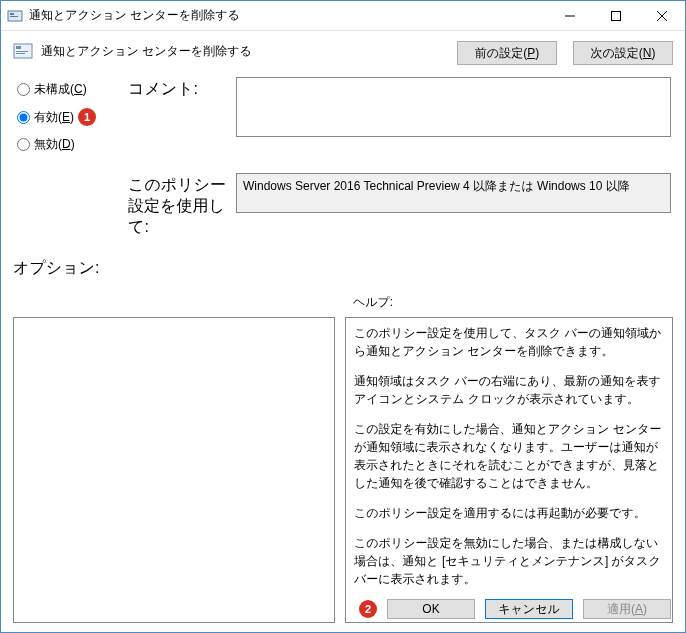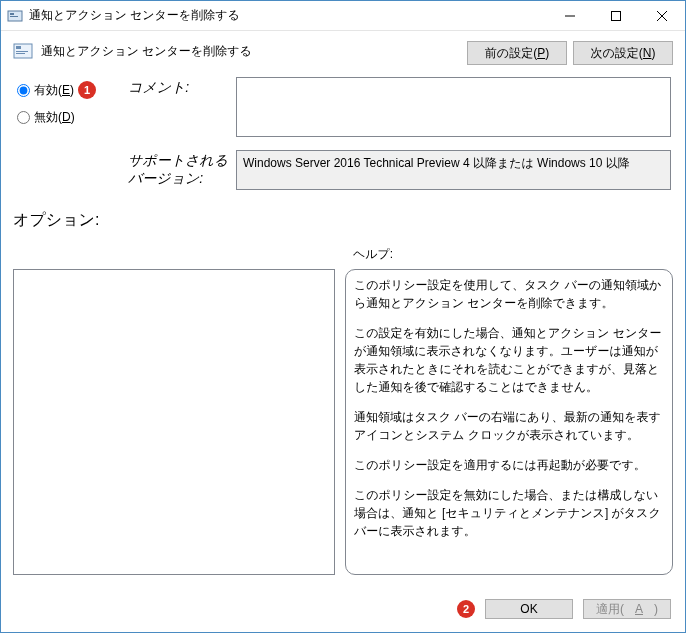--- a/index.html
+++ b/index.html
@@ -5,45 +5,45 @@
 * { box-sizing: border-box; margin: 0; padding: 0; font-family: "Yu Gothic UI", "Meiryo", sans-serif; font-size: 12px; }
 body { background: #fff; width: 686px; height: 633px; border: 1px solid #4a8bc2; display: flex; flex-direction: column; }
 .titlebar { height: 30px; background: #fff; display: flex; align-items: center; padding: 0 0 0 6px; border-bottom: 1px solid #e5e5e5; }
 .titlebar-icon { width: 16px; height: 16px; margin-right: 6px; display:flex; align-items:center; justify-content:center; }
 .titlebar-text { flex: 1; color: #000; font-size: 12px; }
 .titlebar-btn { width: 46px; height: 30px; display: flex; align-items: center; justify-content: center; color: #000; }
 
 .header { padding: 10px 12px; display: flex; align-items: flex-start; }
 .header-icon { width: 20px; height: 20px; margin-right: 8px; display:flex;align-items:center;justify-content:center;}
 .header-title { flex: 1; font-size: 12px; padding-top:2px; }
-.header-buttons { display: flex; gap: 6px; margin-left: auto; }
+.header-buttons { display: flex; gap: 16px; margin-left: auto; }
 .winbtn { min-width: 100px; height: 24px; background: #e1e1e1; border: 1px solid #adadad; font-size: 12px; display:flex;align-items:center;justify-content:center; padding: 0 12px;}
-.winbtn.disabled { color:#888; background:#e1e1e1;justify-content:space-between;}
+.winbtn.disabled { color:#888; background:#e1e1e1;}
 .underline-key { text-decoration: underline; }
 
 .body-row { display: flex; padding: 2px 12px; }
 .radio-col { width: 115px; padding-left: 4px; padding-top:4px;}
 .radio-row { display: flex; align-items: center; margin-bottom: 10px; }
 .radio-input { width:13px;height:13px; margin-right:4px;}
 .radio-label { font-size:12px; }
 .annot-badge { display:inline-flex; width:18px;height:18px; border-radius:50%; background:#d93025; color:#fff; font-weight:bold; align-items:center;justify-content:center; font-size:11px; margin-left:4px;}
 
-.label-col { width: 108px; font-size:14px; padding-top:2px;font-style:italic;}
+.label-col { width: 108px; font-size:16px; padding-top:2px;}
 .field-col { flex:1; }
 .comment-box { width: 435px; height: 60px; border:1px solid #828790; background:#fff; padding:4px; resize:none; font-family:inherit; font-size:12px; overflow-y:scroll;}
 .support-box { width: 435px; height: 40px; border:1px solid #828790; background:#f0f0f0; padding:4px 6px; font-size:12px; color:#000; overflow-y:scroll;}
 
 .section-labels { display:flex; padding: 18px 12px 6px 12px; }
 .section-labels .left { width: 340px; font-size:16px;}
 .section-labels .right { flex:1; font-size:12px;margin-top:36px;}
 
 .panels { display:flex; padding: 0 12px; gap:10px; flex:1; min-height:0;}
 .panel { border:1px solid #828790; background:#fff; padding:6px 8px; font-size:12px; overflow:auto;}
 .panel.left { width:322px; height:306px;}
-.panel.right { flex:1; height:306px;border-radius:10px;}
+.panel.right { flex:1; height:306px;}
 .panel.right p { margin-bottom: 12px; line-height:1.5;}
 
 .footer { height: 46px; display:flex; align-items:center; justify-content:flex-end; gap:10px; padding: 0 14px; border-top: none;}
 .footer .winbtn { min-width: 88px; height:20px;}
 
 svg { display:block; }
 </style>
 </head>
 <body>
 
@@ -94,62 +94,67 @@
       <span>次の設定(</span>
         <span class="underline-key">N</span>
         <span>)</span>
     </div>
   </div>
 </div>
 
 <div class="body-row">
   <div class="radio-col">
     <div class="radio-row">
+      <input type="radio" name="state" class="radio-input" style="">
+      <span class="radio-label"><span>未構成(</span><span class="underline-key">C</span><span>)</span></span>
+    </div>
+    <div class="radio-row">
       <input type="radio" name="state" class="radio-input" checked="" style="">
       <span class="radio-label"><span>有効(</span><span class="underline-key">E</span><span>)</span></span>
       <span class="annot-badge">1</span>
     </div>
     <div class="radio-row">
       <input type="radio" name="state" class="radio-input" style="">
       <span class="radio-label"><span>無効(</span><span class="underline-key">D</span><span>)</span></span>
     </div>
   </div>
   <div class="label-col">コメント:</div>
   <div class="field-col">
     <textarea class="comment-box" style=""></textarea>
   </div>
 </div>
 
 <div class="body-row" style="margin-top:6px;">
   <div class="radio-col"></div>
-  <div class="label-col">サポートされるバージョン:</div>
+  <div class="label-col">このポリシー設定を使用して:</div>
   <div class="field-col">
     <div class="support-box">
       <span>Windows Server 2016 Technical Preview 4 以降または Windows 10 以降</span>
     </div>
   </div>
 </div>
 
 <div class="section-labels">
   <div class="left">オプション:</div>
   <div class="right">ヘルプ:</div>
 </div>
 
 <div class="panels">
   <div class="panel left"></div>
   <div class="panel right">
     <p>このポリシー設定を使用して、タスク バーの通知領域から通知とアクション センターを削除できます。</p>
+    <p>通知領域はタスク バーの右端にあり、最新の通知を表すアイコンとシステム クロックが表示されています。</p>
     <p>この設定を有効にした場合、通知とアクション センターが通知領域に表示されなくなります。ユーザーは通知が表示されたときにそれを読むことができますが、見落とした通知を後で確認することはできません。</p>
-    <p>通知領域はタスク バーの右端にあり、最新の通知を表すアイコンとシステム クロックが表示されています。</p>
     <p>このポリシー設定を適用するには再起動が必要です。</p>
     <p>このポリシー設定を無効にした場合、または構成しない場合は、通知と [セキュリティとメンテナンス] がタスク バーに表示されます。</p>
   </div>
 </div>
 
 <div class="footer">
   <span class="annot-badge">2</span>
   <div class="winbtn">OK</div>
+  <div class="winbtn" style="border-color:#0078d7;">キャンセル</div>
   <div class="winbtn disabled">
     <span>適用(</span>
       <span class="underline-key">A</span>
       <span>)</span>
   </div>
 </div>
 
 </body></html>

